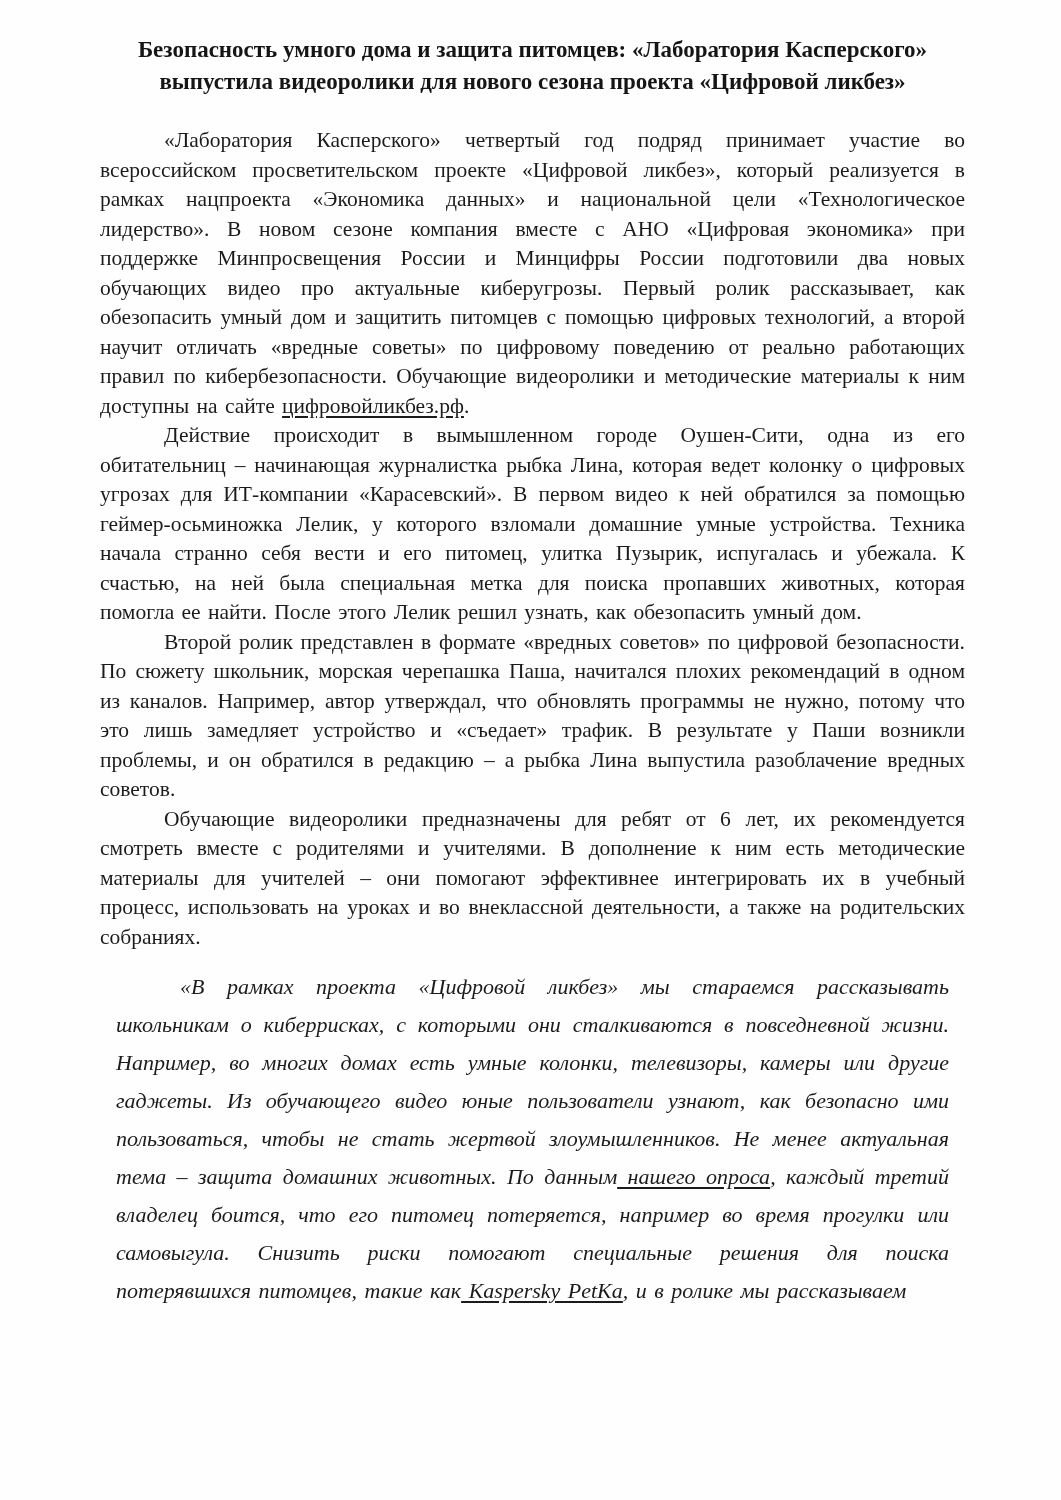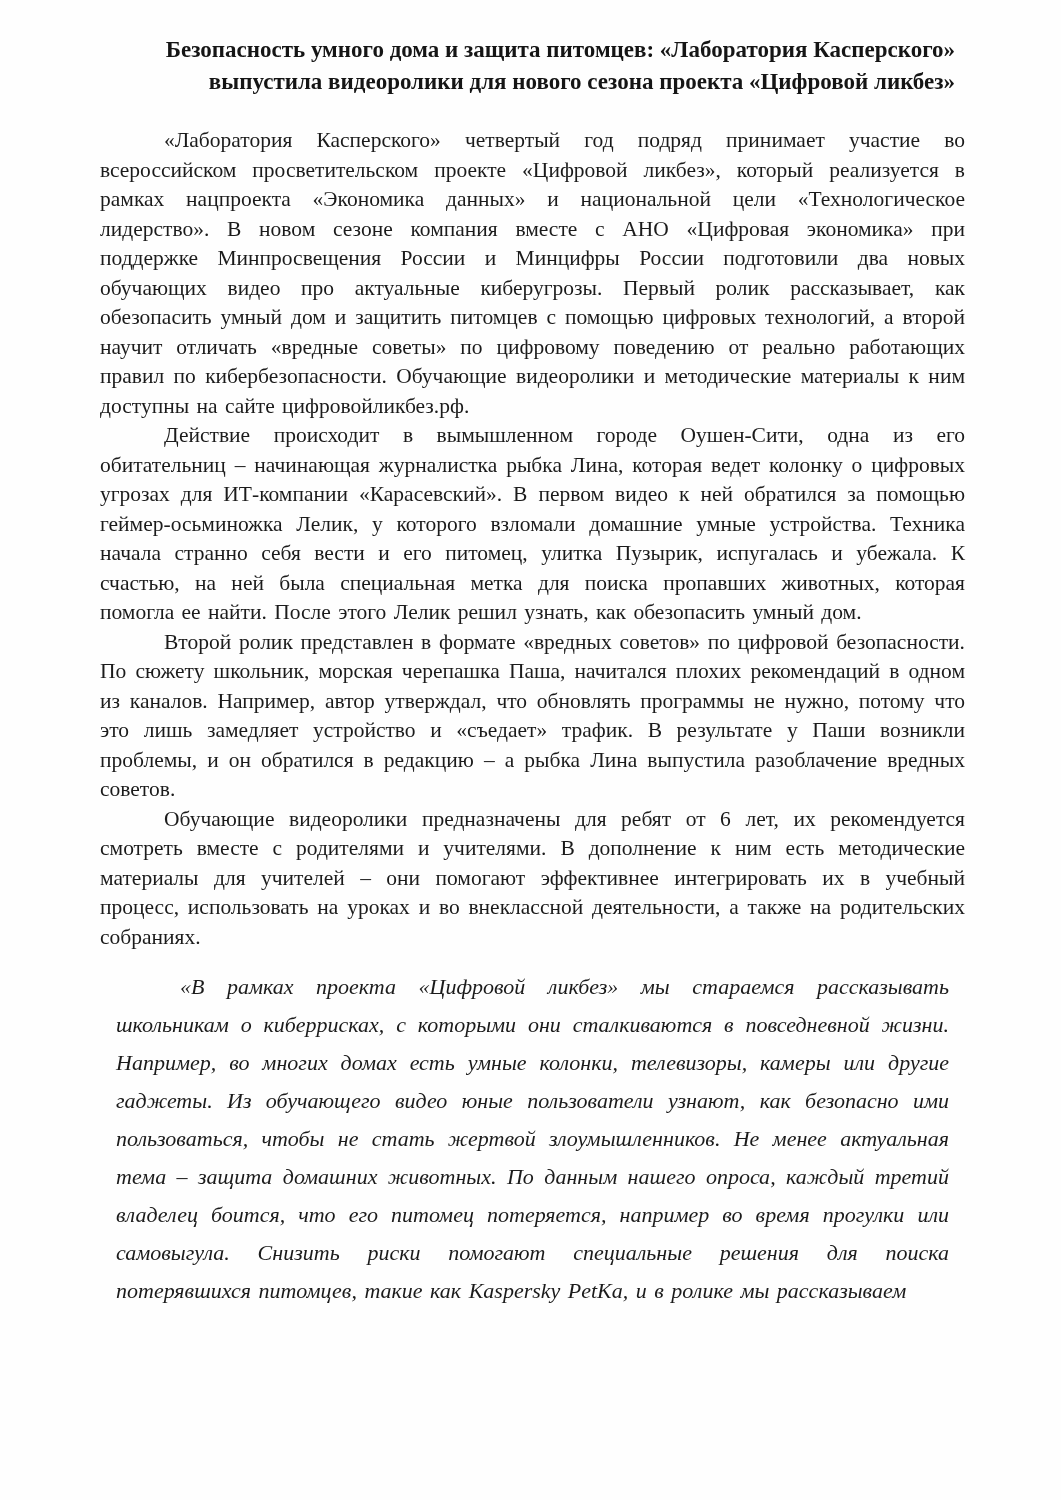--- a/index.html
+++ b/index.html
@@ -15,21 +15,21 @@
     background: #fefefe;
     color: #1b1b1b;
     font-family: "Liberation Serif", "DejaVu Serif", serif;
     padding: 34px 96px 0 100px;
     overflow: hidden;
   }
   h1.doc-title {
     font-size: 23px;
     line-height: 32px;
     font-weight: bold;
-    text-align: right;
+    text-align: center;
     margin: 0 10px 28px 10px;
     color: #151515;
   }
   p.body-par {
     font-size: 21.5px;
     line-height: 29.5px;
     text-align: justify;
     text-indent: 64px;
     margin: 0;
     word-spacing: 2px;
@@ -37,20 +37,21 @@
   p.quote-par {
     font-style: italic;
     font-size: 22px;
     line-height: 38px;
     text-align: justify;
     text-indent: 64px;
     margin: 16px;
     word-spacing: 2px;
   }
   .doclink {
+    text-decoration: underline;
     text-underline-offset: 3px;
     color: inherit;
     cursor: pointer;
   }
 </style>
 </head>
 <body>
 
 <div class="page">
 

